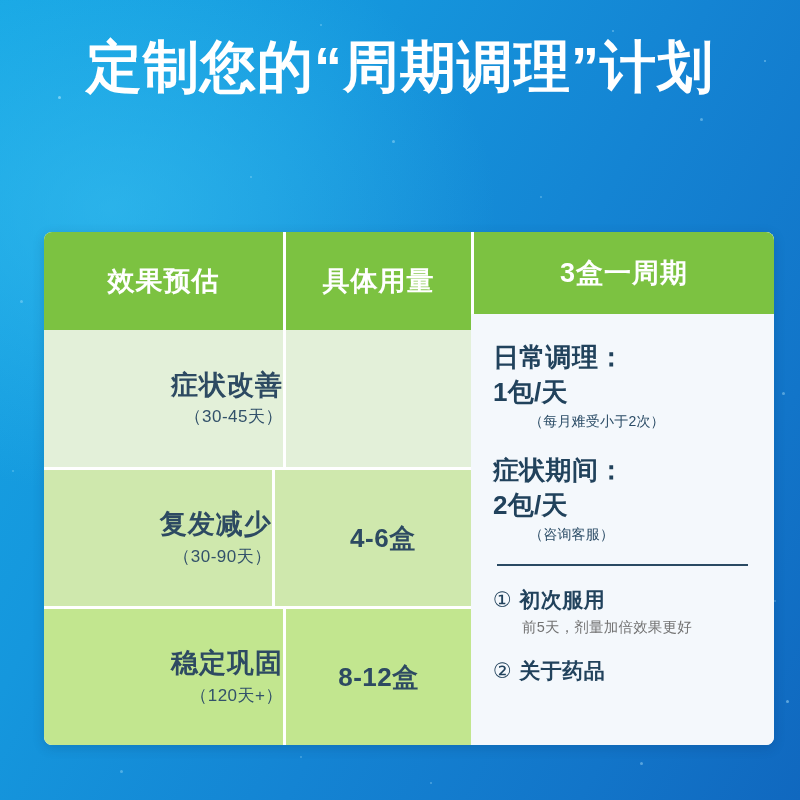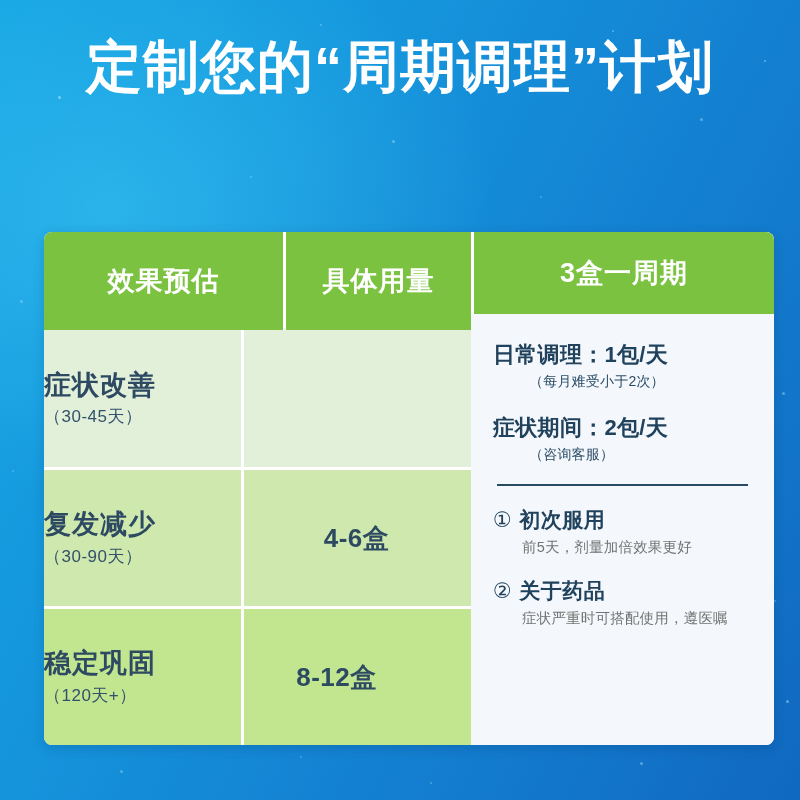--- a/index.html
+++ b/index.html
@@ -113,26 +113,26 @@
     display: flex;
     flex-direction: row;
     box-sizing: border-box;
   }
   .row-1 { height: 140px; background: #e3f0d9; }
   .row-2 { height: 139px; background: #cfe8ad; gap: 20px; }
   .row-3 { height: 136px; background: #c2e68f; }
   .row-1, .row-2 { border-bottom: 3px solid #ffffff; }
 
   .cell-name {
-    width: 200px;
+    width: 242px;
     box-sizing: border-box;
     border-right: 3px solid #ffffff;
     display: flex;
     flex-direction: column;
-    align-items: flex-start;
+    align-items: flex-end;
     justify-content: center;
     color: #2d4a62;
   }
   .cell-name .nm {
     font-size: 27px;
     font-weight: bold;
     letter-spacing: 1px;
     line-height: 1.2;
   }
   .cell-name .sub {
@@ -157,23 +157,24 @@
     padding: 26px 22px 0 22px;
     box-sizing: border-box;
     height: 100%;
     display: flex;
     flex-direction: column;
   }
   .dose-line {
     display: flex;
     align-items: baseline;
     color: #21425c;
-    font-size: 22px;
+    font-size: 26px;
     font-weight: bold;
     letter-spacing: 0.3px;
+    flex-direction: column;
   }
   .dose-line .lbl { white-space: nowrap; }
   .dose-line .val { white-space: nowrap; }
   .dose-note {
     font-size: 14px;
     color: #2b4c66;
     margin-top: 3px;
     margin-left: 36px;
     letter-spacing: 0.2px;
   }
@@ -304,20 +305,19 @@
             <span>初次服用</span>
           </div>
           <div class="note-desc">前5天，剂量加倍效果更好</div>
         </div>
 
         <div class="note-item">
           <div class="note-title">
             <span class="circ">②</span>
             <span>关于药品</span>
           </div>
-          <div class="note-desc">症状严重时可搭配使用，遵医嘱</div>
         </div>
 
       </div>
     </div>
 
   </div>
 </div>
 
 </body></html>

